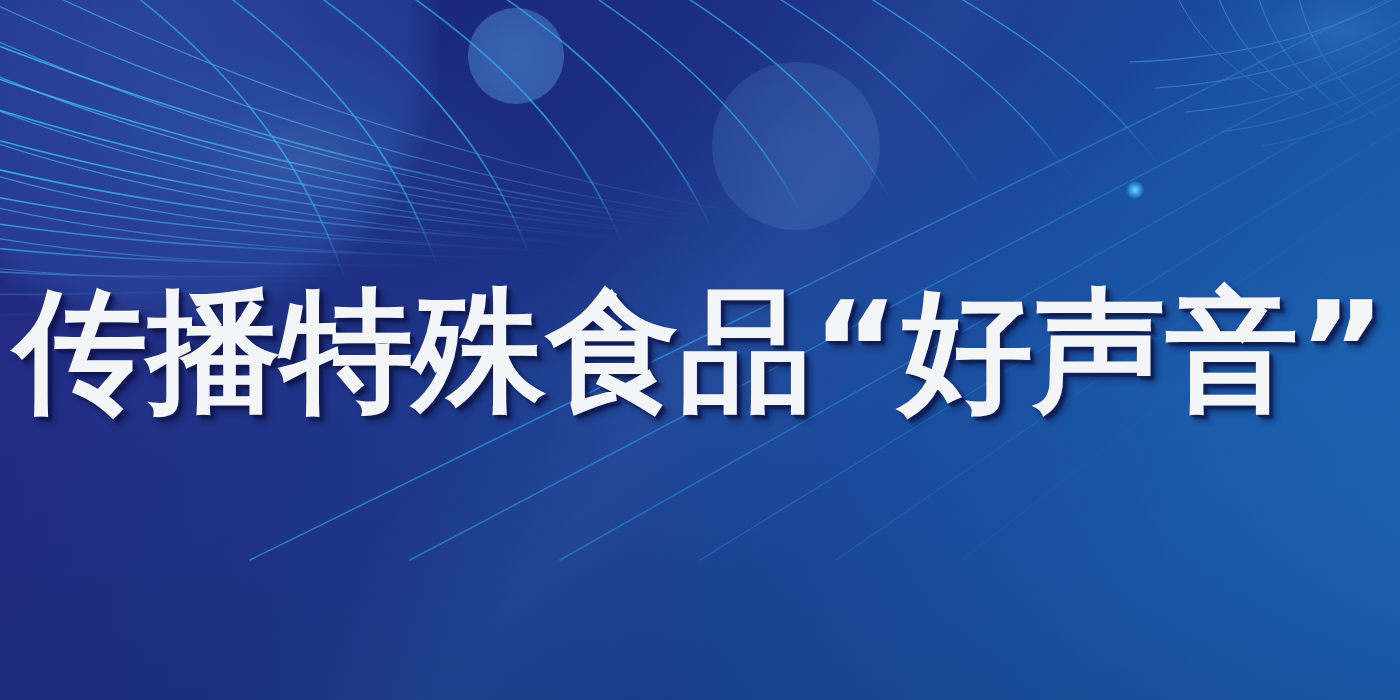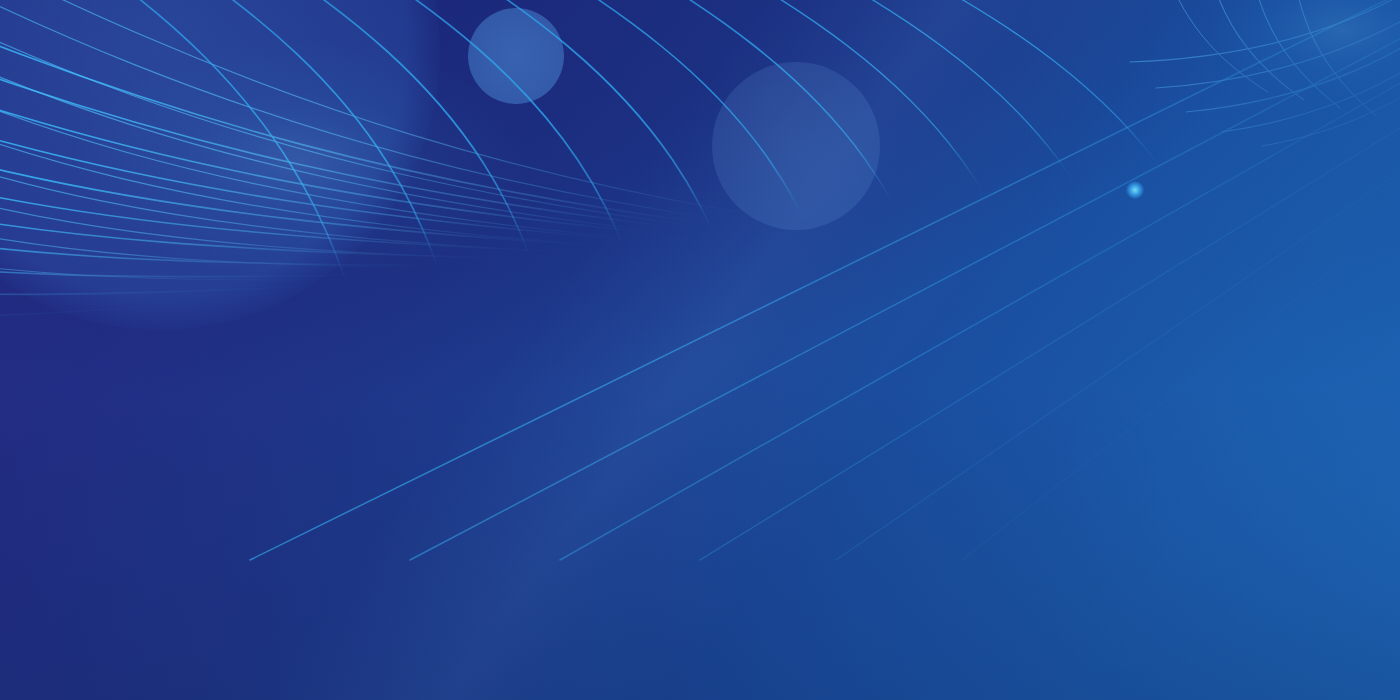--- a/index.html
+++ b/index.html
@@ -278,14 +278,17 @@
 
     <ellipse cx="300" cy="160" rx="230" ry="120" fill="url(#convergeGlow)" opacity="0.30"></ellipse>
     <ellipse cx="1340" cy="30" rx="130" ry="70" fill="url(#convergeGlow)" opacity="0.26"></ellipse>
   </svg>
 
   <div class="bg-streak"></div>
   <div class="bg-vignette-bottom"></div>
 
   <div class="orb orb-dot"></div>
 
+  <div class="headline-wrap">
+    <h1 class="headline" style="font-size: 133px;">传播特殊食品“好声音”</h1>
+  </div>
 
 </div>
 
 </body></html>

